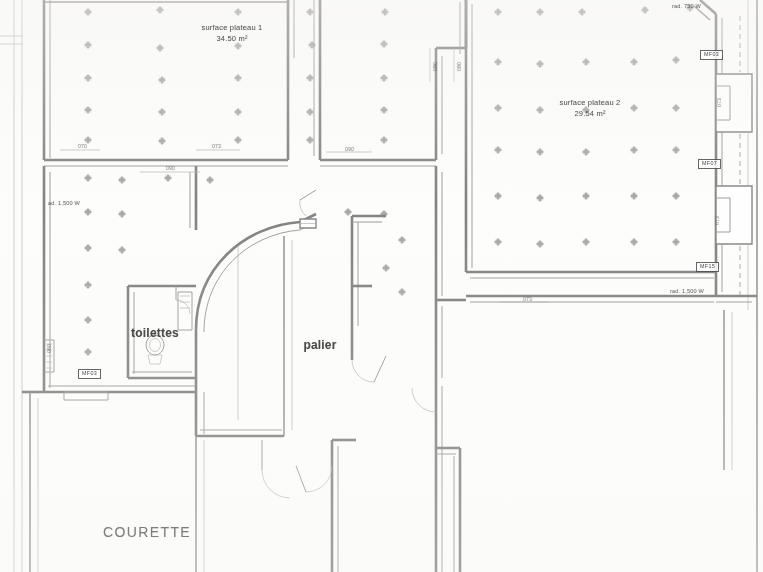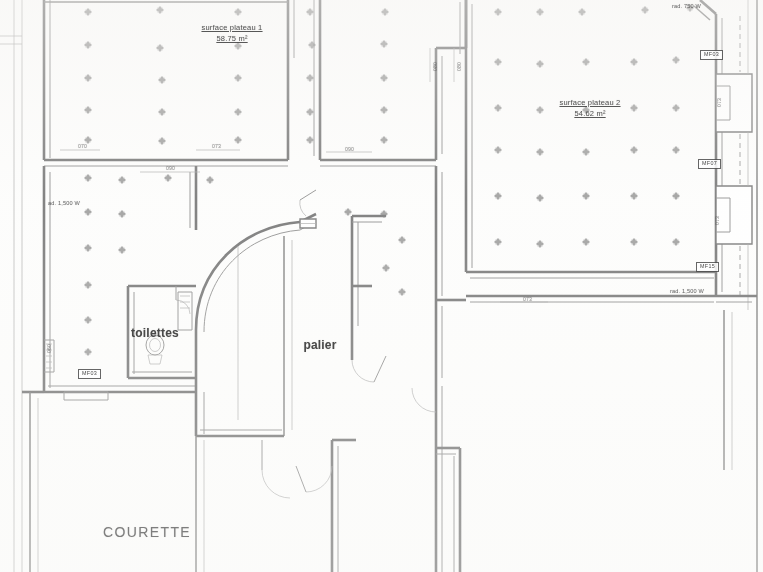--- a/index.html
+++ b/index.html
@@ -31,21 +31,20 @@
     white-space:nowrap;
     letter-spacing:.2px;
     opacity:.82;
     text-shadow:0 0 1px rgba(120,120,120,.45);
   }
   .room-name{
     font-size:7.5px;
     text-align:center;
     line-height:1.45;
     color:#343434;
-    text-decoration:underline;
   }
   .room-name b{font-weight:400;display:block;}
   .room-lbl{
     font-size:12px;
     color:#2b2b2b;
     font-weight:600;
     opacity:.85;
   }
   .courette{
     font-size:14px;
@@ -436,26 +435,26 @@
         <circle cx="402" cy="292" r="3.1" fill="none" stroke="#6f6f6f" stroke-width="0.6" opacity="0.5"></circle>
       </g>
   </svg>
 
   <div class="paper-tint"></div>
 
   <div>
 
     <div class="lbl room-name" style="left:232px;top:23px;transform:translateX(-50%);">
       <b>surface plateau 1</b>
-      <b>58.75 m²</b>
+      <b>34.50 m²</b>
     </div>
 
     <div class="lbl room-name" style="left:590px;top:98px;transform:translateX(-50%);">
       <b>surface plateau 2</b>
-      <b>54.62 m²</b>
+      <b>29.54 m²</b>
     </div>
 
     <div class="lbl room-lbl" style="left:320px;top:338px;transform:translateX(-50%);">palier</div>
 
     <div class="lbl room-lbl" style="left:155px;top:326px;transform:translateX(-50%);">toilettes</div>
 
     <div class="lbl courette" style="left:147px;top:524px;transform:translateX(-50%);">COURETTE</div>
 
     <div class="lbl annot" style="left:672px;top:3px;">rad. 750 W</div>
     <div class="lbl annot" style="left:48px;top:200px;">ad. 1,500 W</div>

